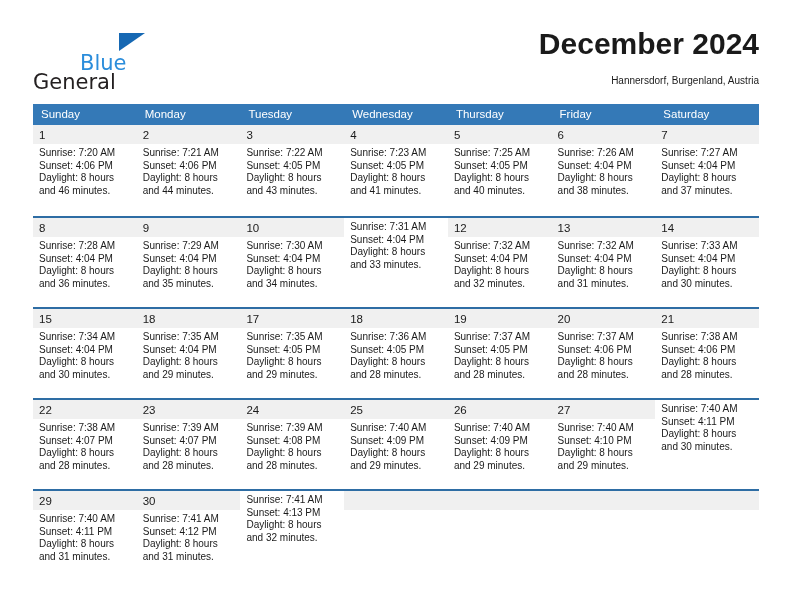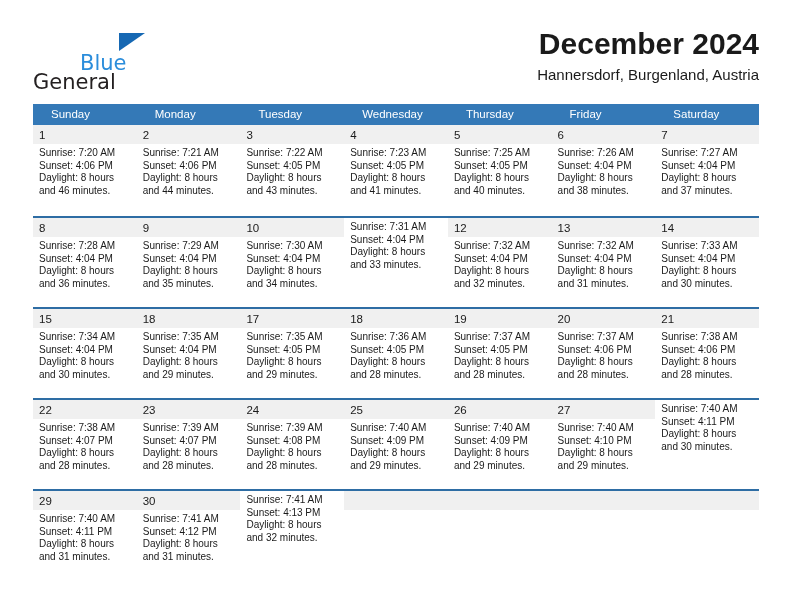--- a/index.html
+++ b/index.html
@@ -76,25 +76,25 @@
     text-align: right;
   }
   .cal-title {
     font-size: 30px;
     font-weight: 700;
     color: #1a1a1a;
     line-height: 36px;
     white-space: nowrap;
   }
   .cal-subtitle {
-    font-size: 15px;
+    font-size: 10px;
     font-weight: 400;
     color: #1a1a1a;
     line-height: 22px;
-    margin-top: 2px;
+    margin-top: 8px;
     white-space: nowrap;
   }
 
   
   .calendar {
     position: absolute;
     left: 33px;
     top: 104px;
     width: 726px;
   }
@@ -103,21 +103,21 @@
     display: flex;
     width: 100%;
     background: #3479b7;
     height: 21px;
   }
   .weekday {
     flex: 1 1 0;
     color: #ffffff;
     font-size: 11.5px;
     line-height: 21px;
-    padding-left: 18px;
+    padding-left: 8px;
     box-sizing: border-box;
     overflow: hidden;
     white-space: nowrap;
   }
 
   .week-row {
     display: flex;
     width: 100%;
     border-top: 2px solid #2e6da4;
     margin-top: 8px;

